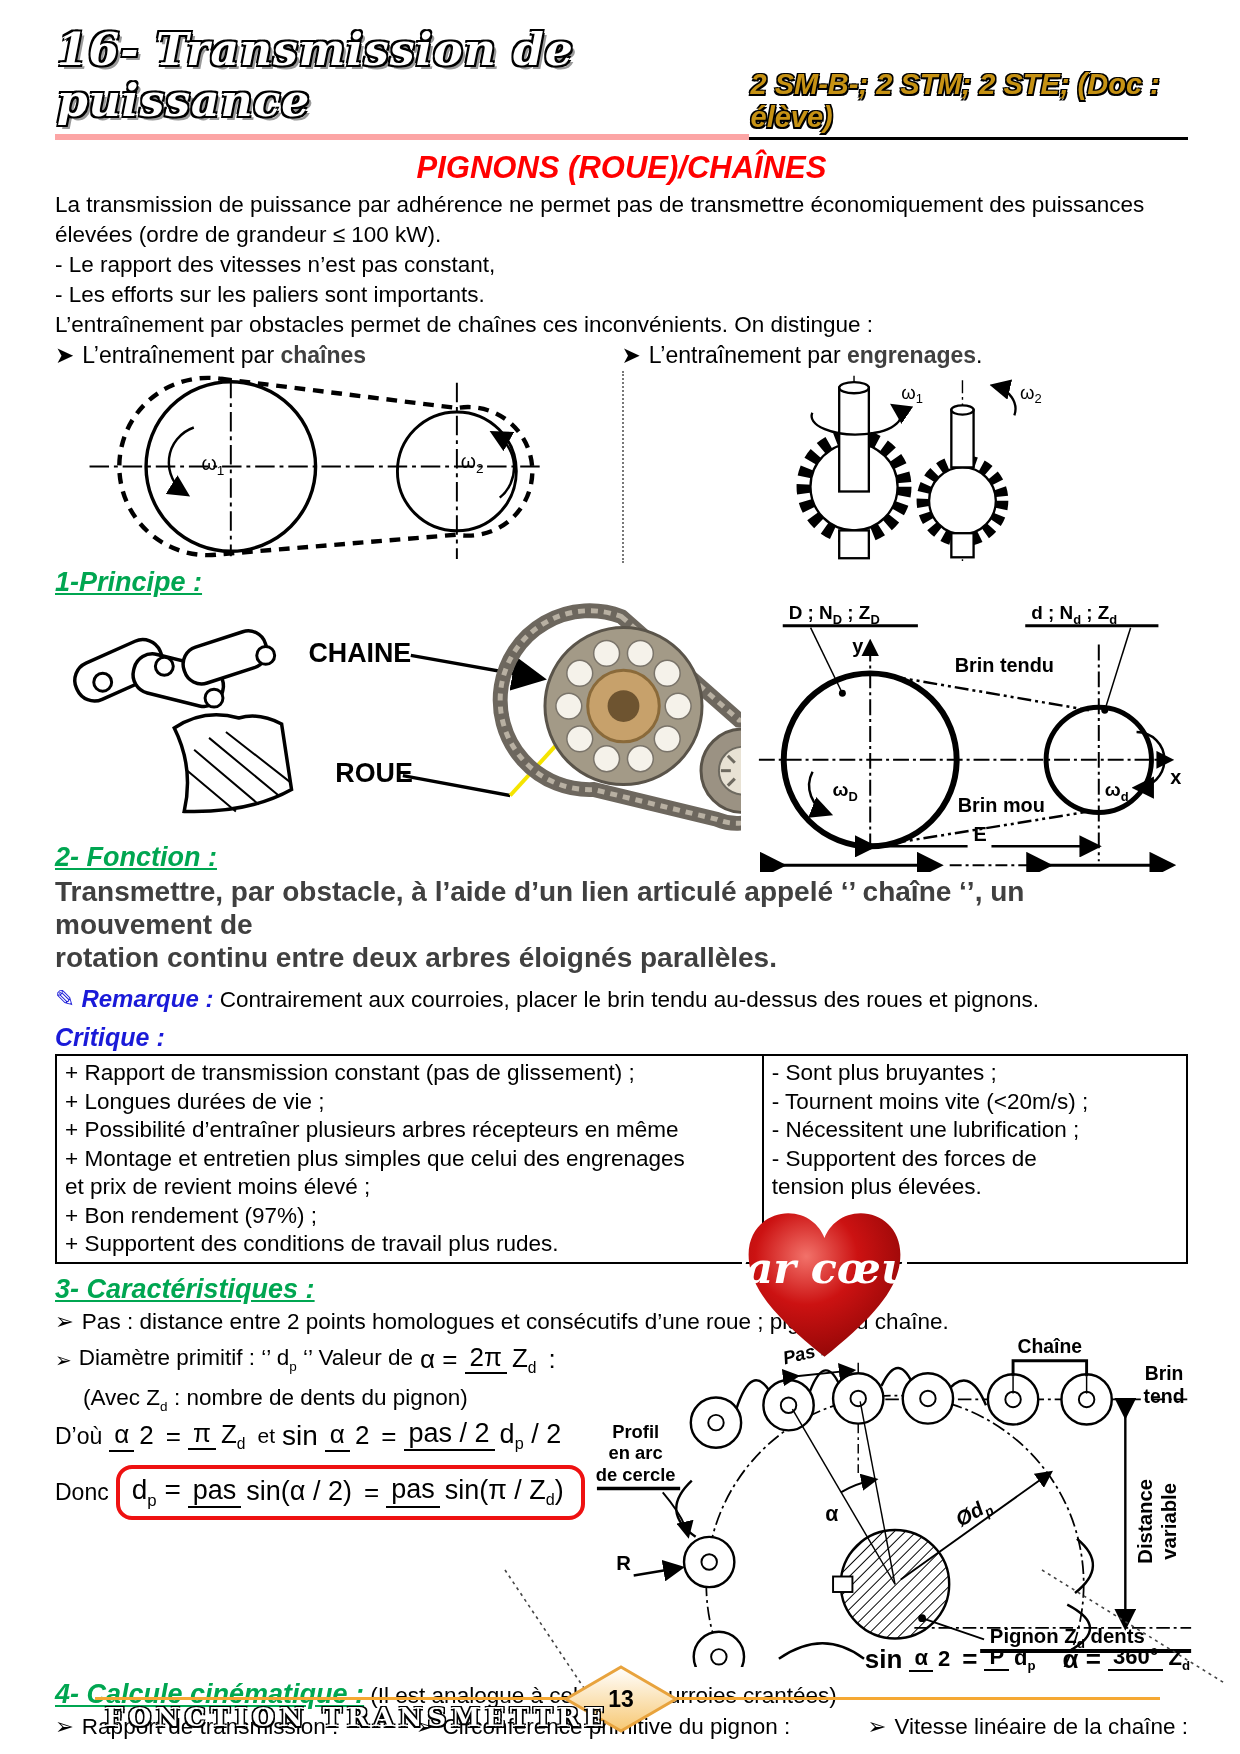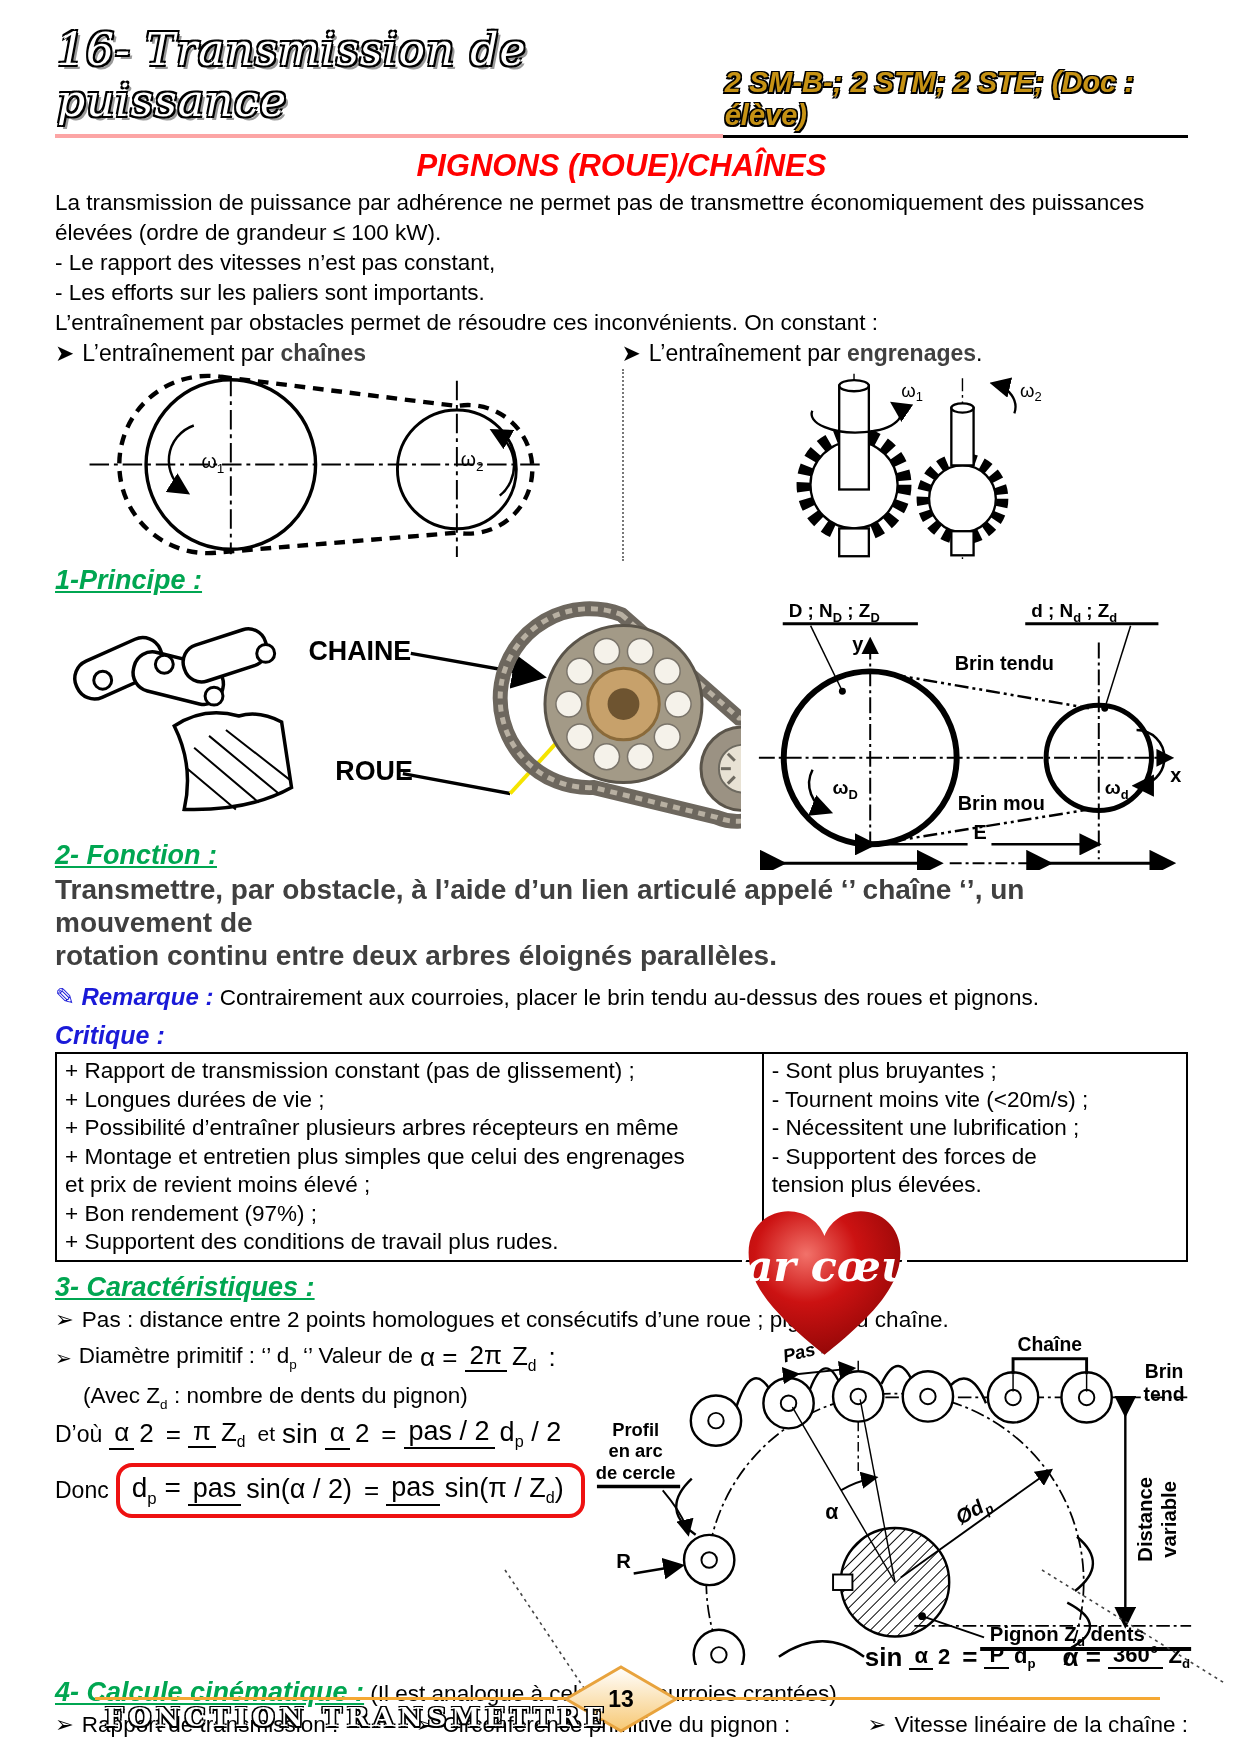--- a/index.html
+++ b/index.html
@@ -2,24 +2,24 @@
 <html><head>
 <meta charset="utf-8">
 <style>
   html,body{margin:0;padding:0;background:#e8e8e8;}
   .page{position:relative;width:1240px;height:1754px;background:#fff;margin:0 auto;
         font-family:"Liberation Sans",sans-serif;color:#000;overflow:hidden;}
   .content{padding:24px 52px 0 55px;}
 
   
   .hdr{display:flex;justify-content:space-between;align-items:flex-end;}
-  .unit-title{font-family:"DejaVu Serif",serif;font-style:italic;font-weight:normal;font-size:44px;
+  .unit-title{font-family:"DejaVu Serif",serif;font-style:italic;font-weight:bold;font-size:44px;
       color:#fff;letter-spacing:1px;
       text-shadow:-2px -2px 0 #000,2px -2px 0 #000,-2px 2px 0 #000,2px 2px 0 #000,4px 4px 0 #9a9a9a;
-      border-bottom:4px solid #fca5a5;padding:0 6px 8px 2px;}
+      border-bottom:6px solid #fca5a5;padding:0 6px 8px 2px;}
   .class-info{font-style:italic;font-weight:bold;font-size:29px;color:#C69214;
       text-shadow:-1.5px -1.5px 0 #000,1.5px -1.5px 0 #000,-1.5px 1.5px 0 #000,1.5px 1.5px 0 #000;
       border-bottom:3px solid #000;padding:0 2px 3px;}
   .page-title{text-align:center;color:#FF0000;font-weight:bold;font-style:italic;font-size:31px;margin:10px 0 4px;}
 
   .txt{font-size:22.5px;line-height:30px;}
   .red-b{color:#404040;font-weight:bold;}
   .blue-b{color:#1A1AD8;font-weight:bold;font-style:italic;}
   .h-green{color:#00A651;font-weight:bold;font-style:italic;font-size:27px;text-decoration:underline;margin:4px 0 2px;}
   .inline-h{display:inline;}
@@ -78,21 +78,21 @@
     <div class="unit-title">16- Transmission de puissance</div>
     <div class="class-info">2 SM-B-; 2 STM; 2 STE; (Doc : élève)</div>
   </div>
 
   <div class="page-title">PIGNONS (ROUE)/CHAÎNES</div>
 
   <div class="txt">
     <div>La transmission de puissance par adhérence ne permet pas de transmettre économiquement des puissances élevées (ordre de grandeur ≤ 100 kW).</div>
     <div>- Le rapport des vitesses n’est pas constant,</div>
     <div>- Les efforts sur les paliers sont importants.</div>
-    <div> L’entraînement par obstacles permet de résoudre ces inconvénients. On constant :</div>
+    <div> L’entraînement par obstacles permet de chaînes ces inconvénients. On distingue :</div>
   </div>
 
   <div class="bullets2">
     <div class="b">
       <span class="arw">➤</span><span>L’entraînement par </span><span class="red-b">chaînes</span>
     </div>
     <div class="b">
       <span class="arw">➤</span><span>L’entraînement par </span><span class="red-b">engrenages</span><span>.</span>
     </div>
   </div>

